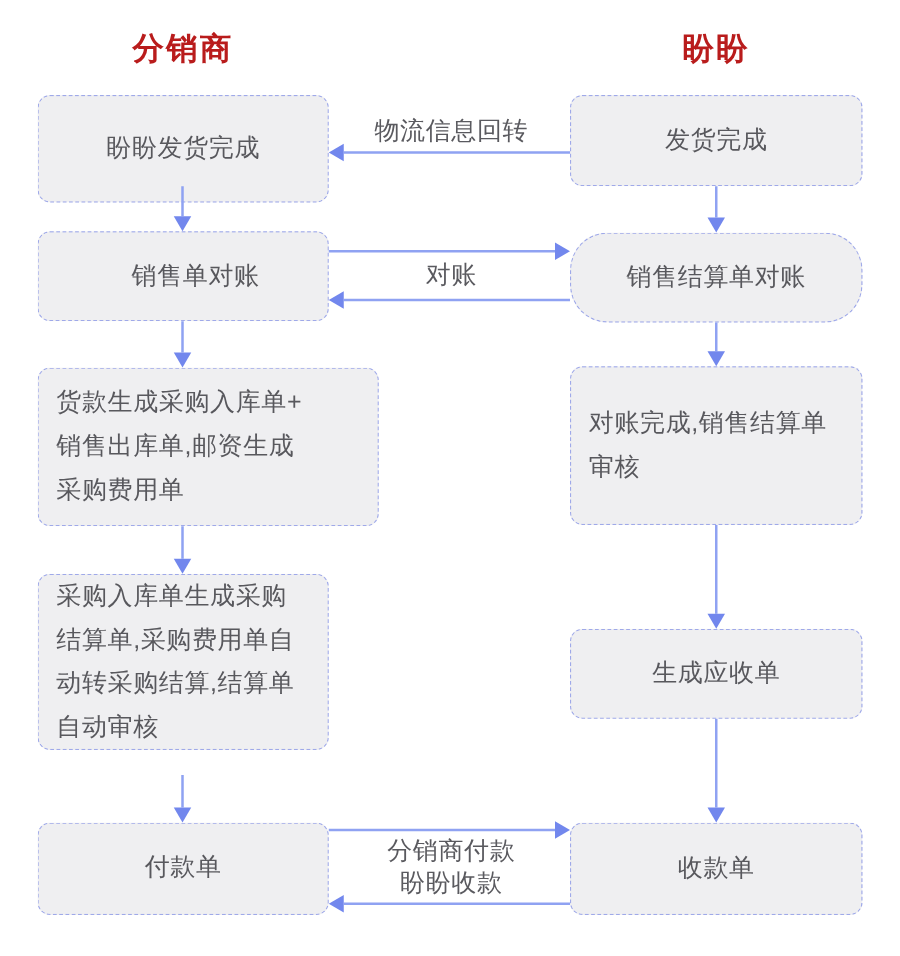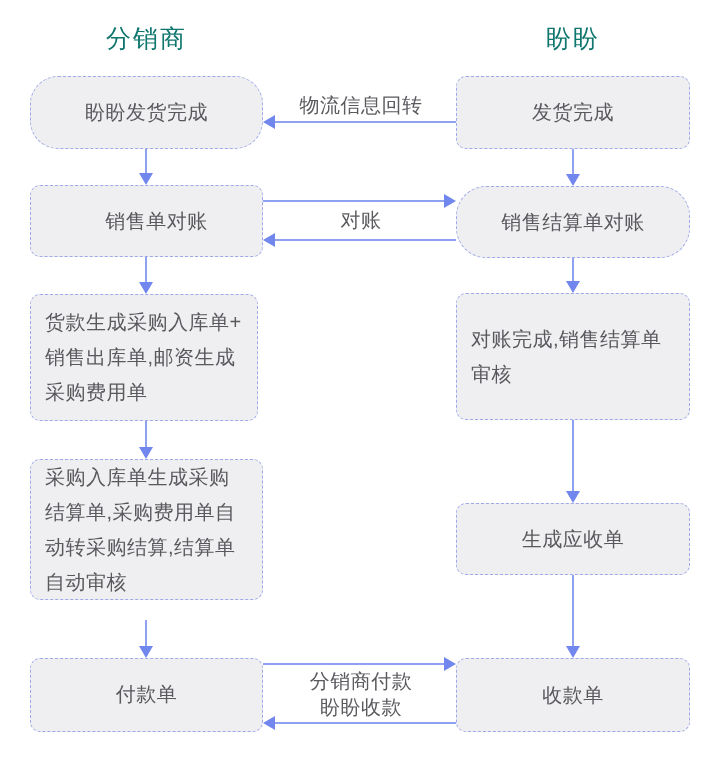--- a/index.html
+++ b/index.html
@@ -8,23 +8,23 @@
     width: 720px;
     height: 765px;
     background: #ffffff;
     font-family: "Liberation Sans", "DejaVu Sans", sans-serif;
     overflow: hidden;
   }
   .col-header {
     position: absolute;
     top: 22px;
     font-size: 25px;
-    font-weight: 400;
+    font-weight: 700;
     letter-spacing: 2px;
-    color: #0f766e;
+    color: #b91c1c;
     text-align: center;
   }
   .flow-box {
     position: absolute;
     box-sizing: border-box;
     background: #efeff1;
     border: 1px dashed #9fa9e9;
     border-radius: 10px;
     color: #58585d;
     font-size: 20px;
@@ -85,23 +85,23 @@
   }
 </style>
 </head>
 <body>
 
 <div class="canvas">
 
   <div class="col-header" style="left:30px; width:233px;">分销商</div>
   <div class="col-header" style="left:456px; width:234px;">盼盼</div>
 
-  <div class="flow-box" style="left:30px; top:76px; width:233px; height:73px;border-radius:28px;">盼盼发货完成</div>
+  <div class="flow-box" style="left:30px; top:76px; width:233px; height:86px;">盼盼发货完成</div>
   <div class="flow-box" style="left:30px; top:185px; width:233px; height:72px;padding-left:20px;">销售单对账</div>
-  <div class="flow-box multi" style="left:30px; top:294px; width:228px; height:127px;">货款生成采购入库单+
+  <div class="flow-box multi" style="left:30px; top:294px; width:273px; height:127px;">货款生成采购入库单+
 销售出库单,邮资生成
 采购费用单</div>
   <div class="flow-box multi" style="left:30px; top:459px; width:233px; height:141px;">采购入库单生成采购
 结算单,采购费用单自
 动转采购结算,结算单
 自动审核</div>
   <div class="flow-box" style="left:30px; top:658px; width:233px; height:74px;font-family:Liberation Mono, monospace;">付款单</div>
 
   <div class="flow-box" style="left:456px; top:76px; width:234px; height:73px;">发货完成</div>
   <div class="flow-box" style="left:456px; top:186px; width:234px; height:72px;border-radius:30px;">销售结算单对账</div>

